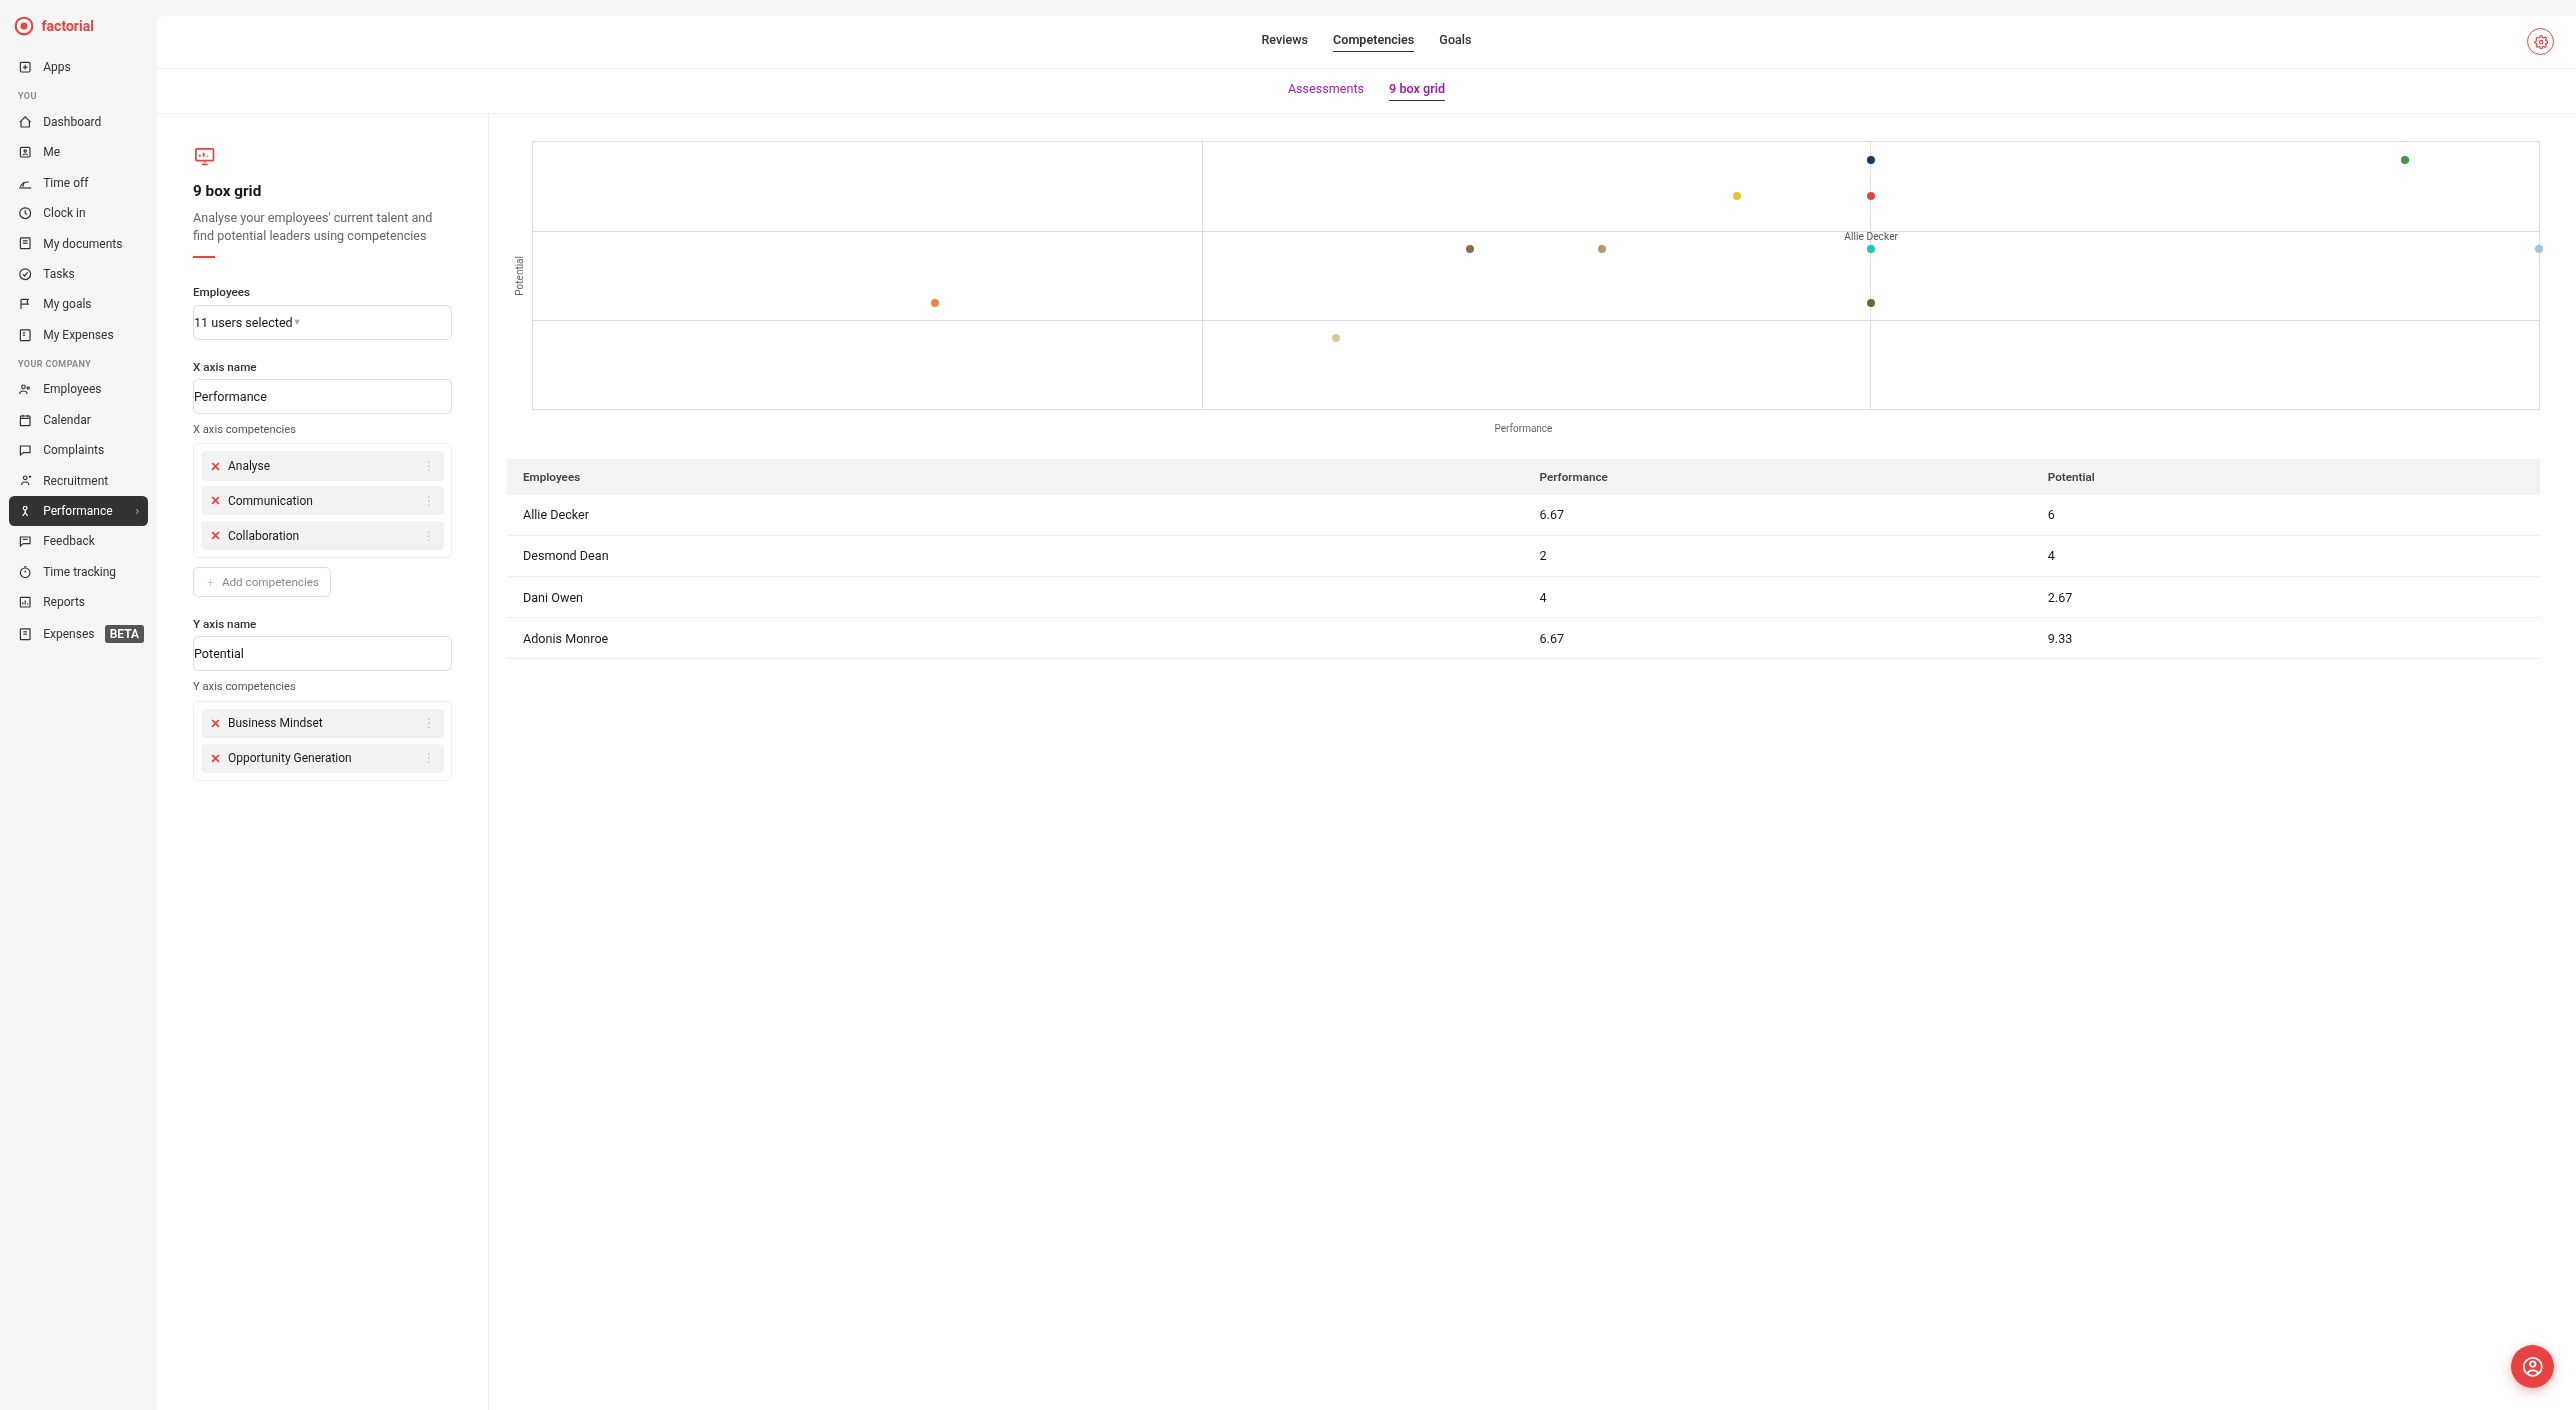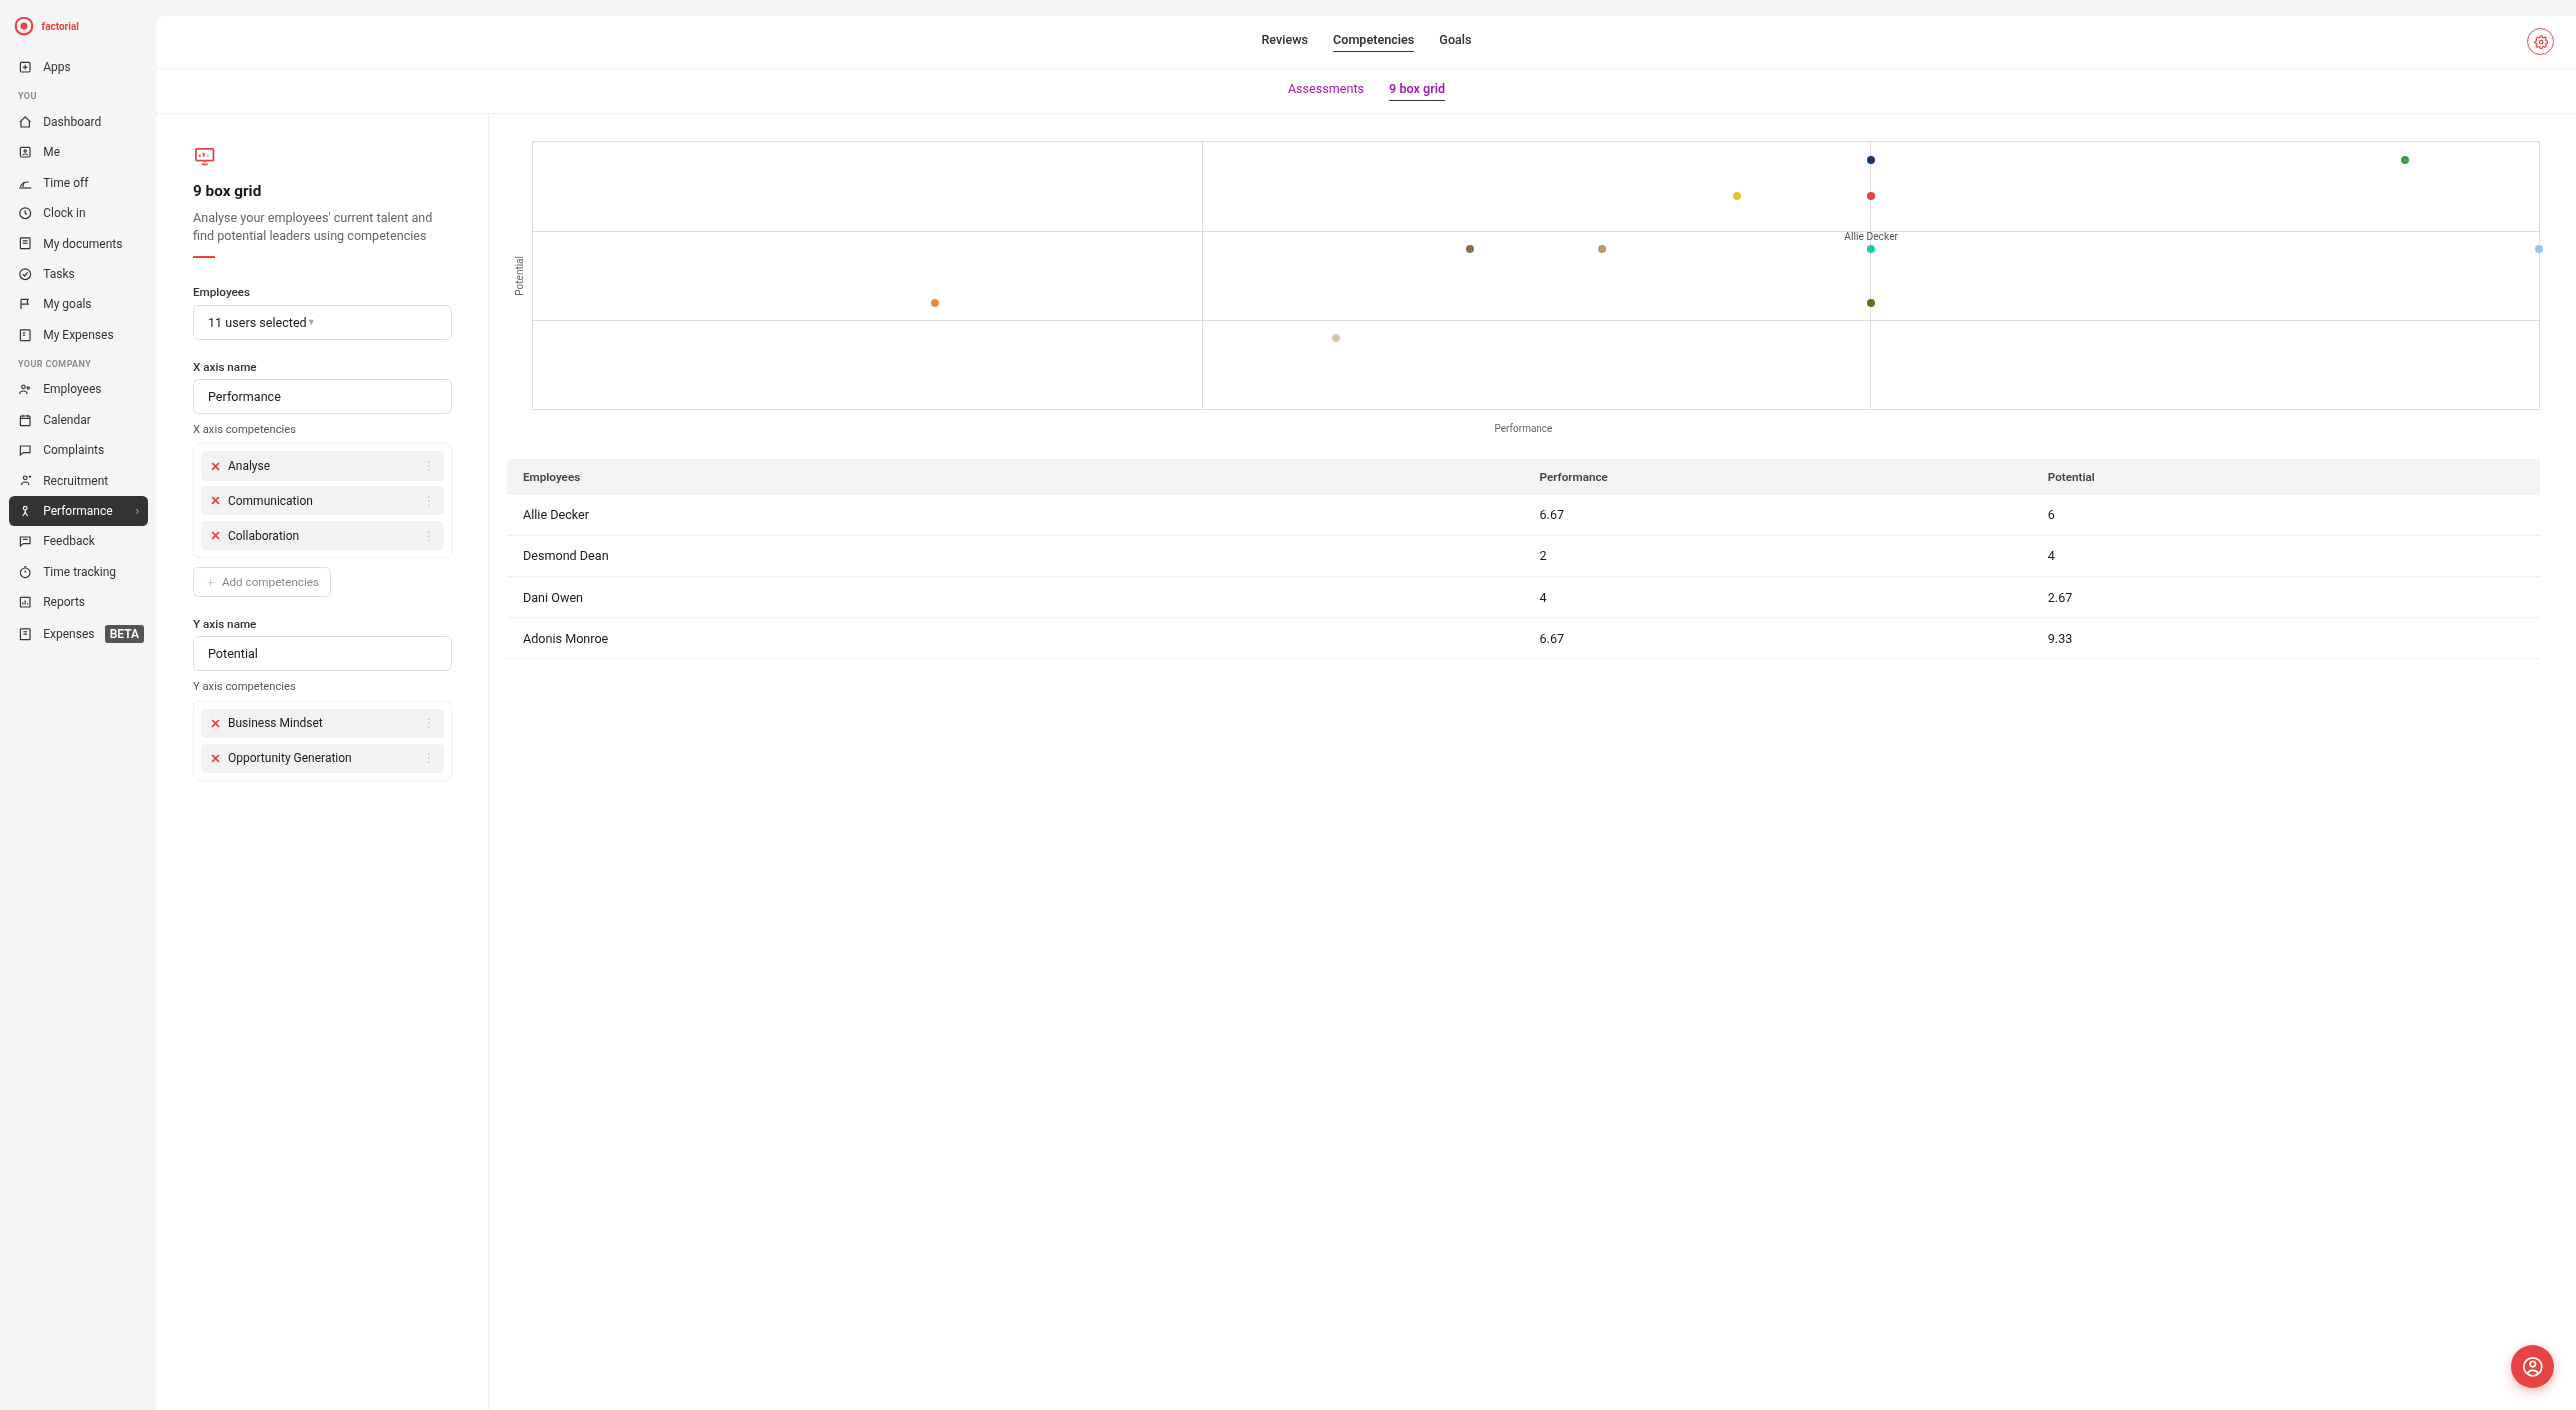--- a/index.html
+++ b/index.html
@@ -1,21 +1,21 @@
 <!DOCTYPE html>
 <html style="font-size:14.4px"><head>
 <meta charset="utf-8">
 <style>
 * { box-sizing: border-box; margin: 0; padding: 0; }
 body { font-family: -apple-system, BlinkMacSystemFont, "Segoe UI", Roboto, sans-serif; background: #f5f5f5; color: #1a1a1a; font-size: 12.6px; overflow: hidden; }
 .app { display: flex; height: 100vh; }
 
 
 .sidebar { width: 157px; background: #f5f5f5; padding: 16px 0; flex-shrink: 0; overflow-y: auto; }
-.logo { display: flex; align-items: center; gap: 7.2px; padding: 0 14.4px 16px; color: #e84343; font-weight: 700; font-size: 10px; }
+.logo { display: flex; align-items: center; gap: 7.2px; padding: 0 14.4px 16px; color: #e84343; font-weight: 700; font-size: 14px; }
 .logo svg { width: 20px; height: 20px; }
 .nav-section-label { font-size: 9px; font-weight: 600; letter-spacing: 0.4px; color: #888; padding: 9px 18px 5.4px; }
 .nav-item { display: flex; align-items: center; gap: 10.8px; padding: 8px 18px; color: #333; cursor: pointer; font-size: 12px; }
 .nav-item.active { background: #333; color: #fff; border-radius: 5.4px; margin: 0 9px; padding: 8px 9px; }
 .nav-item .icon { width: 14.4px; height: 14.4px; display: flex; align-items: center; justify-content: center; }
 .nav-item .chevron { margin-left: auto; opacity: 0.6; }
 .badge { background: #555; color: #fff; font-size: 12px; padding: 1.8px 4.5px; border-radius: 2.7px; font-weight: 600; }
 
 
 .main { flex: 1; background: #fff; border-radius: 7.2px 0 0 0; margin-top: 16px; display: flex; flex-direction: column; overflow: hidden; }
@@ -31,21 +31,21 @@
 .content { flex: 1; display: flex; overflow: hidden; }
 .config-panel { width: 332px; border-right: 0.9px solid #eee; padding: 30.5px 36px; overflow-y: auto; }
 .panel-header-icon { color: #e84343; margin-bottom: 10.8px; }
 .panel-header-icon svg { width: 23.4px; height: 23.4px; }
 .panel-title { font-size: 15.3px; font-weight: 700; margin-bottom: 9px; }
 .panel-desc { font-size: 12.6px; color: #666; line-height: 1.45; margin-bottom: 10.8px; }
 .red-underline { width: 21.6px; height: 1.8px; background: #e84343; margin-bottom: 27px; }
 
 .field-group { margin-bottom: 20px; }
 .field-label { font-size: 11.7px; font-weight: 500; color: #333; margin-bottom: 5.4px; }
-.select-box, .text-input { width: 100%; border: 0.9px solid #ddd; border-radius: 5.4px; padding: 9px 14px; font-size: 12.6px; background: #fff; display: flex; align-items: center; cursor: pointer; }
+.select-box, .text-input { width: 100%; border: 0.9px solid #ddd; border-radius: 5.4px; padding: 9px 0; font-size: 12.6px; background: #fff; display: flex; align-items: center; cursor: pointer; }
 .select-box .caret { color: #aaa; font-size: 9px; }
 .text-input { cursor: text; }
 .sublabel { font-size: 11.2px; color: #555; margin-top: 9px; margin-bottom: 7.2px; }
 .chip-list { background: #fff; border: 0.9px solid #eee; border-radius: 5.4px; padding: 7.2px; }
 .chip { background: #f2f2f2; border-radius: 4.5px; padding: 7.2px 9px; display: flex; align-items: center; gap: 7.2px; margin-bottom: 5.4px; font-size: 12px; }
 .chip:last-of-type { margin-bottom: 0; }
 .chip .remove { color: #e84343; font-weight: bold; cursor: pointer; font-size: 12.6px; }
 .chip .drag { margin-left: auto; color: #bbb; cursor: grab; }
 .add-comp-btn { margin-top: 9px; border: 0.9px solid #ddd; border-radius: 5.4px; padding: 6.3px 10.8px; font-size: 11.7px; color: #888; display: inline-flex; align-items: center; gap: 5.4px; cursor: pointer; background: #fff; }
 .add-comp-btn .plus { color: #bbb; }

